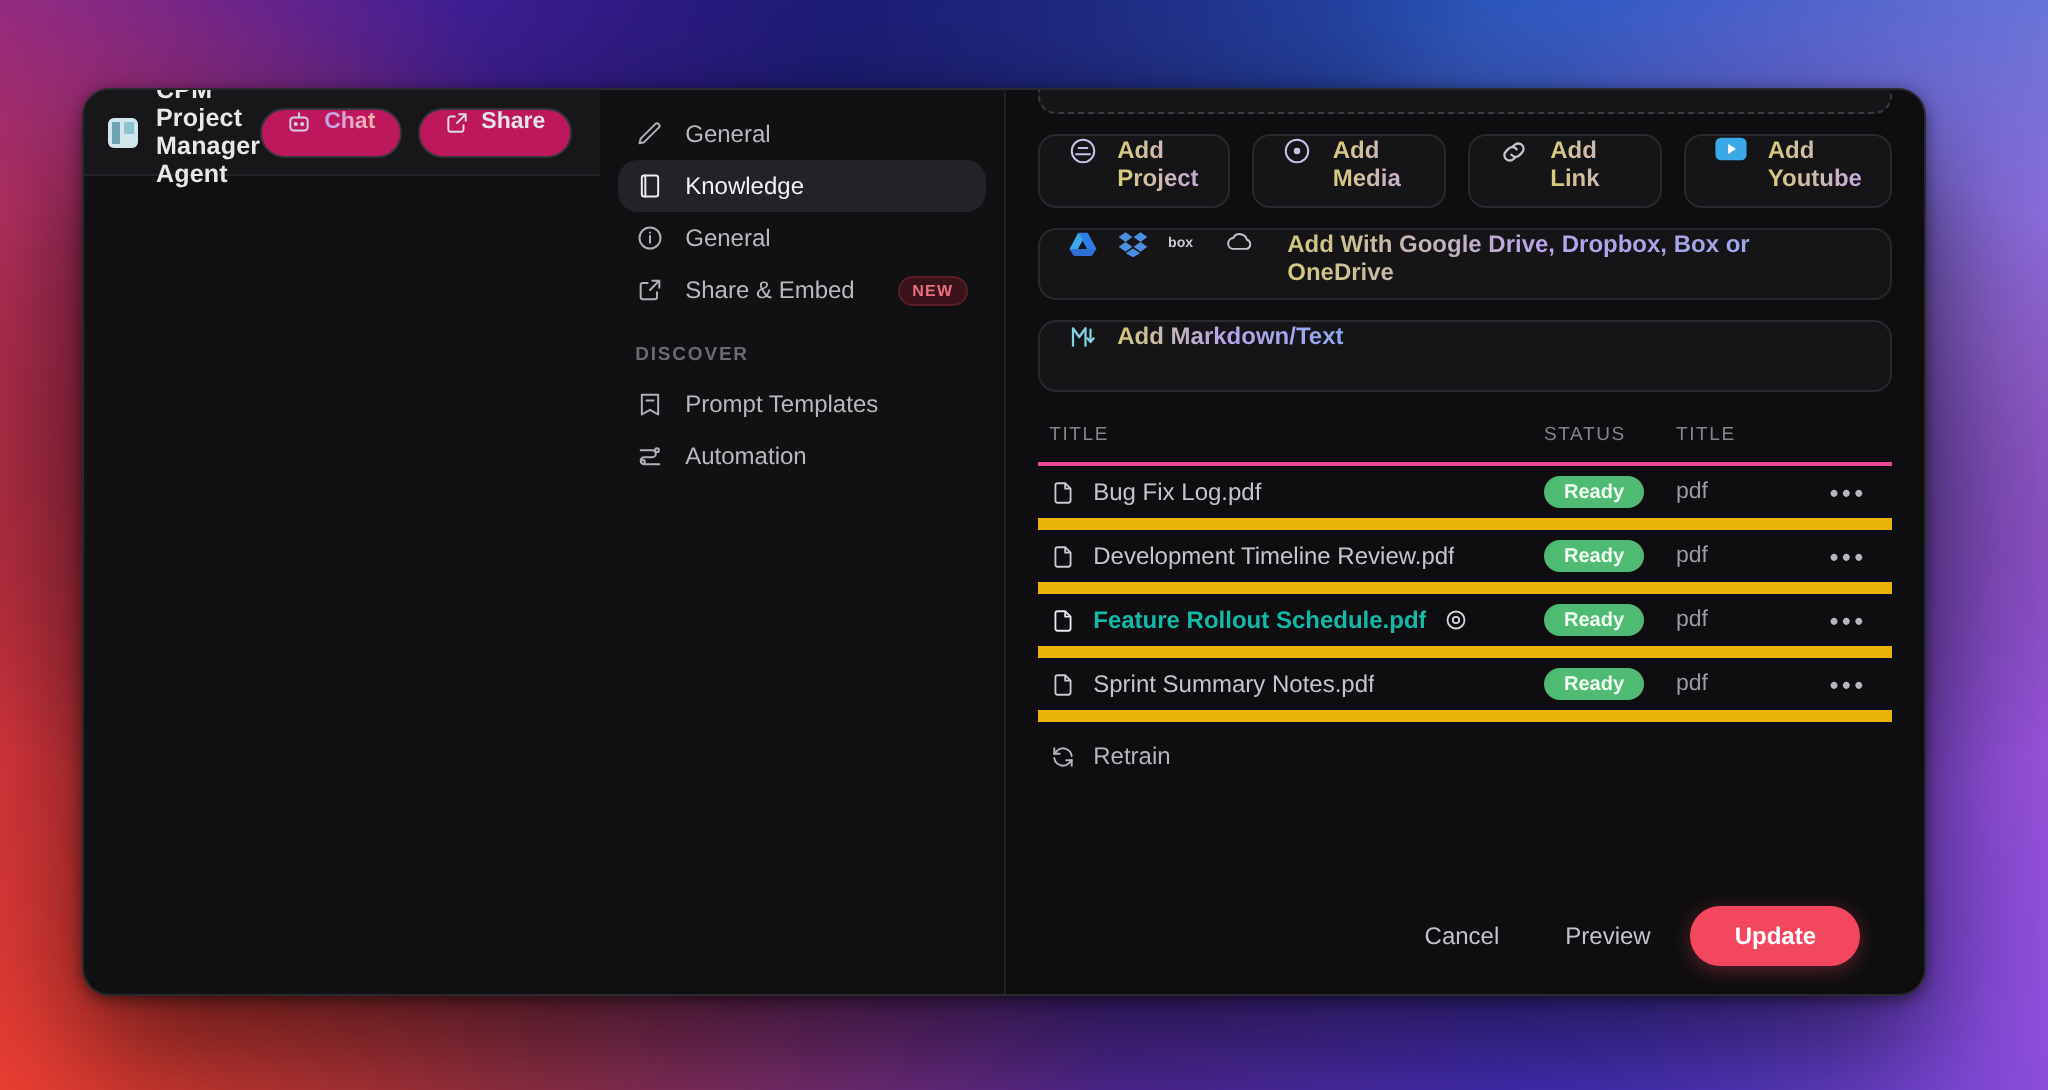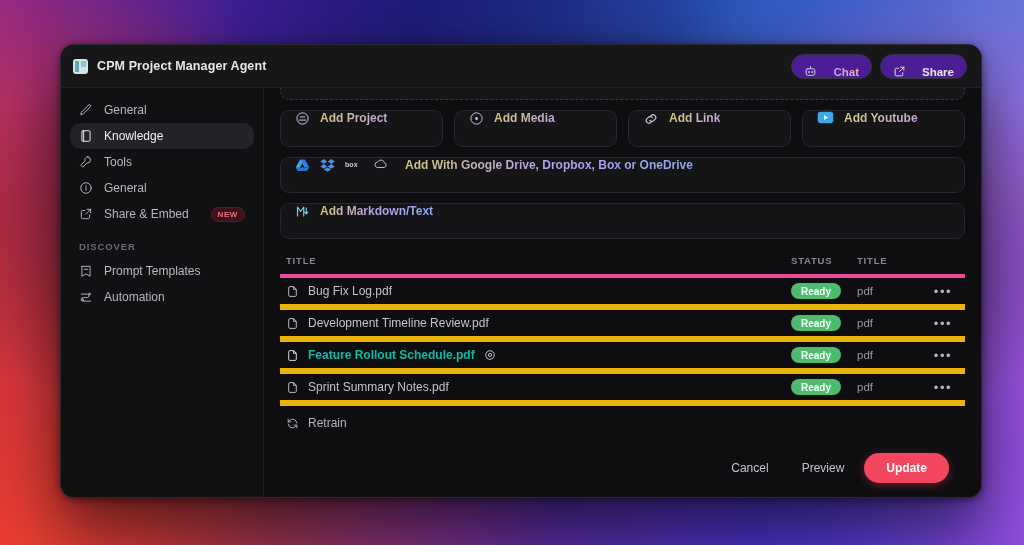--- a/index.html
+++ b/index.html
@@ -28,27 +28,27 @@
       radial-gradient(circle at 88% 82%, #c964e8 0%, rgba(201,100,232,0) 44%),
       radial-gradient(circle at 99% 60%, #b452e0 0%, rgba(180,82,224,0) 36%);
   }
   .g3 { background:
       radial-gradient(ellipse 60% 38% at 50% 46%, rgba(10,8,35,.72) 0%, rgba(10,8,35,0) 75%);
   }
 
   
   #window {
     position: absolute;
-    left: 60px; top: 44px; width: 922px; height: 454px;
+    left: 41px; top: 44px; width: 922px; height: 454px;
     background: #111113;
     border-radius: 14px;
     border: 1px solid #2a2a2e;
     box-shadow: 0 28px 60px rgba(0,0,0,.55), 0 2px 8px rgba(0,0,0,.5);
     overflow: hidden;
-    display: flex; flex-direction: column;
+    display: flex; flex-direction: row;
   }
 
   
   #titlebar {
     height: 43px; flex: 0 0 43px;
     display: flex; align-items: center;
     padding: 0 14px 0 12px;
     background: #171719;
     border-bottom: 1px solid #232327;
   }
@@ -65,24 +65,24 @@
   .app-icon::after {
     content: ""; position: absolute; left: 8px; top: 2px;
     width: 5px; height: 6px; background: #8fc4cf;
   }
   #app-title {
     color: #e8e8ea; font-size: 12.5px; font-weight: 700;
     letter-spacing: .1px;
   }
   #titlebar-actions { margin-left: auto; display: flex; gap: 8px; }
   .tb-btn {
-    display: flex; align-items: flex-end; gap: 16px;
+    display: flex; align-items: flex-start; gap: 6px;
     height: 25px; padding: 0 12px;
     border: 1px solid #34343a; border-radius: 13px;
-    background: #4c1d95; cursor: pointer;
+    background: #be185d; cursor: pointer;
     font-size: 11.5px; font-weight: 600; color: #e4e4e8;
   }
   .grad-chat {
     background: linear-gradient(90deg,#b9a4f0 0%,#e8a9c6 60%,#f0b6a0 100%);
     -webkit-background-clip: text; background-clip: text; color: transparent;
   }
   .ico { flex: 0 0 auto; display: block; }
 
   
   #body { flex: 1; display: flex; min-height: 0; }
@@ -144,22 +144,22 @@
   .grad-a { background: linear-gradient(90deg,#d9cb7a 0%,#c5a8e0 100%);
             -webkit-background-clip:text; background-clip:text; color:transparent; }
   .grad-b { background: linear-gradient(90deg,#d4c87c 0%,#b9a4ea 45%,#8fa8f0 100%);
             -webkit-background-clip:text; background-clip:text; color:transparent; }
 
   
   #table { margin-top: 16px; }
   .t-head {
     display: flex; align-items: center;
     padding: 0 2px 8px 6px;
-    border-bottom: 4px solid #ec4899;
-    color: #85858c; font-size: 9.5px; font-weight: 700; letter-spacing: .8px;
+    border-bottom: 2px solid #ec4899;
+    color: #85858c; font-size: 9.5px; font-weight: 400; letter-spacing: .8px;
   }
   .c-title { flex: 1; }
   .c-status { width: 66px; }
   .c-type { width: 66px; }
   .c-menu { width: 40px; text-align: center; }
 
   .t-row {
     display: flex; align-items: center;
     height: 32px; padding: 0 2px 0 6px;
     border-bottom: 6px solid #eab308;
@@ -260,28 +260,20 @@
       <div class="nav-item active">
         <span>
           <svg class="ico" width="14" height="14" viewBox="0 0 24 24" fill="none" stroke="#ededf2" stroke-width="1.7" stroke-linecap="round" stroke-linejoin="round">
             <rect x="5" y="3" width="14" height="18" rx="2"></rect>
               <path d="M8 3v18"></path>
           </svg>
         </span>
         <span class="nav-label">Knowledge</span>
       </div>
 
-      <div class="nav-item">
-        <span>
-          <svg class="ico" width="14" height="14" viewBox="0 0 24 24" fill="none" stroke="#b0b0b6" stroke-width="1.7" stroke-linecap="round" stroke-linejoin="round">
-            <path d="M15 3a5 5 0 0 0-4.5 7L3 17.5 6.5 21l7.5-7.5A5 5 0 1 0 15 3z"></path>
-          </svg>
-        </span>
-        <span class="nav-label">Tools</span>
-      </div>
 
       <div class="nav-item">
         <span>
           <svg class="ico" width="14" height="14" viewBox="0 0 24 24" fill="none" stroke="#b0b0b6" stroke-width="1.7" stroke-linecap="round" stroke-linejoin="round">
             <circle cx="12" cy="12" r="9"></circle>
               <path d="M12 10v6M12 7.2v.2"></path>
           </svg>
         </span>
         <span class="nav-label">General</span>
       </div>

